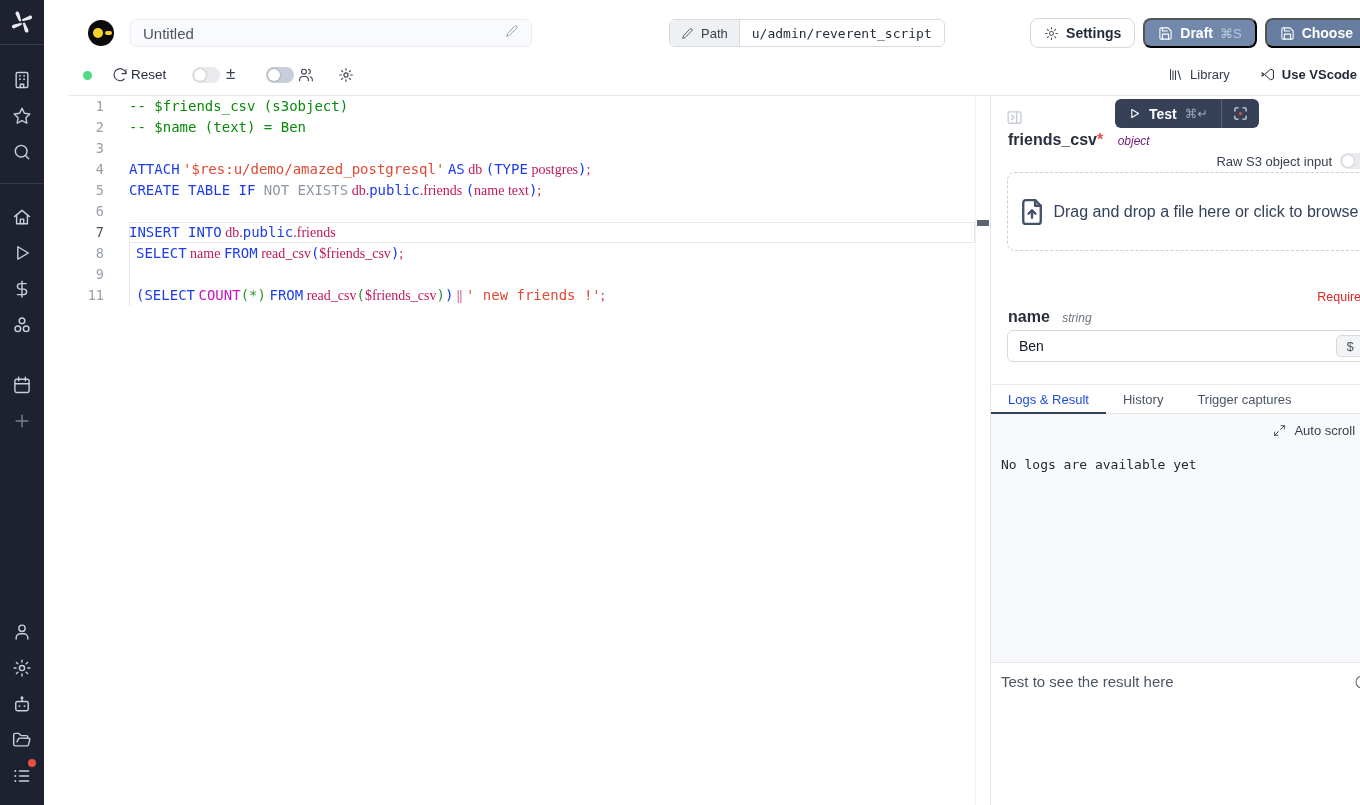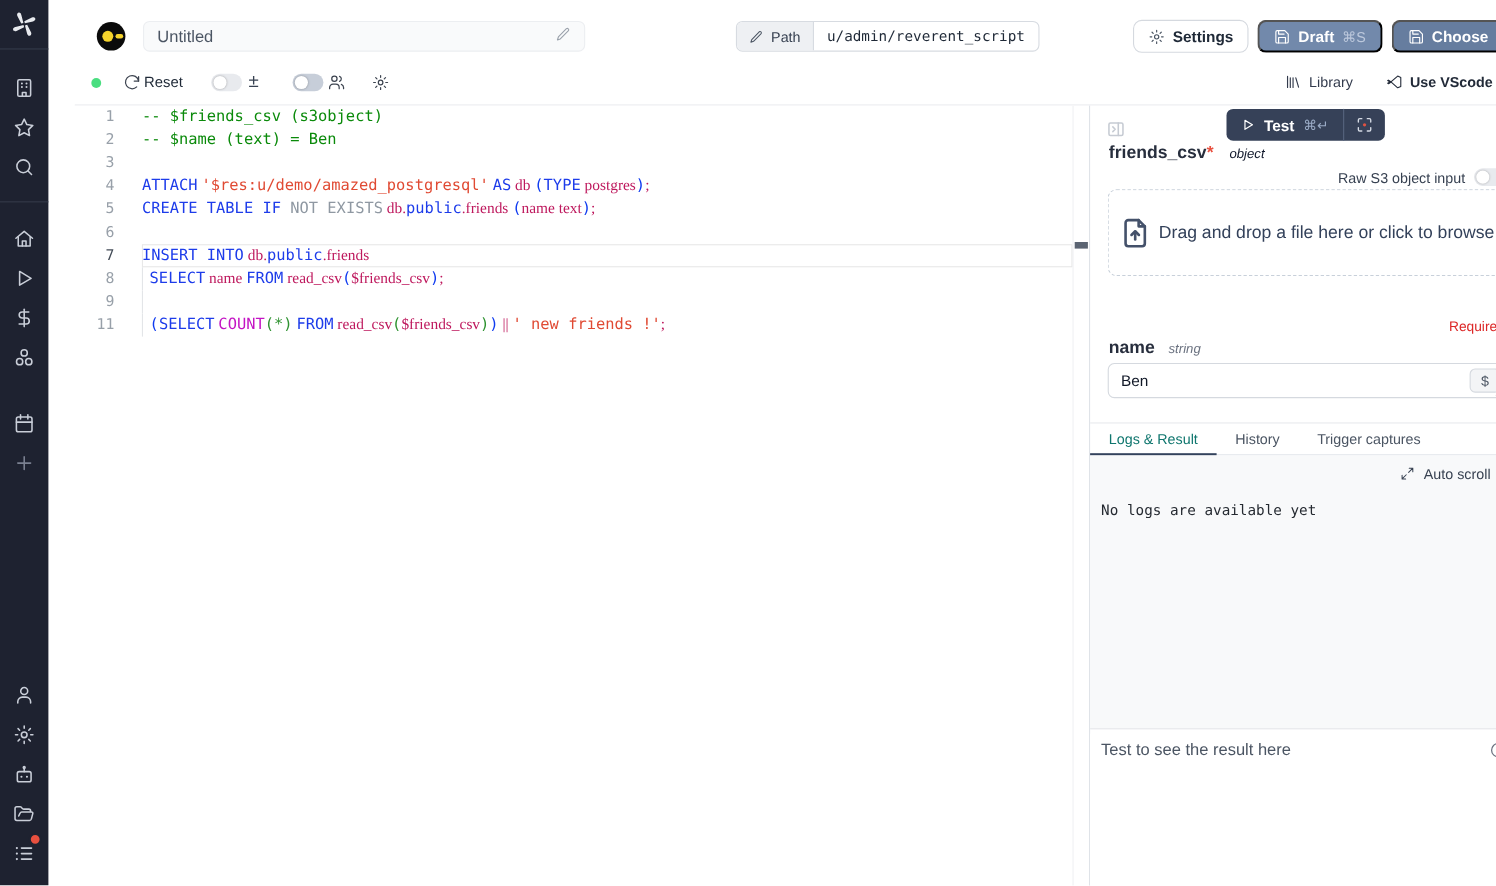--- a/index.html
+++ b/index.html
@@ -84,21 +84,21 @@
                 background:#364158; border-radius:6px; color:#fff; cursor:pointer; }
   .test-main { display:flex; align-items:center; gap:8px; padding:0 13px; }
   .test-main .lbl { font-size:14px; font-weight:700; }
   .test-main .kbd { font-size:12.5px; color:#9aabc6; }
   .test-sep { width:1px; background:#57647f; }
   .test-scan { width:37px; display:flex; align-items:center; justify-content:center; }
 
   .arg-label { position:absolute; left:17px; top:35px; }
   .arg-label .nm { font-size:16px; font-weight:700; color:#272e3d; }
   .arg-label .req { color:#e8503f; font-weight:700; }
-  .arg-label .ty { font-size:12px; font-style:italic; color:#0f172a; margin-left:10px;text-align:right; }
+  .arg-label .ty { font-size:12px; font-style:italic; color:#701a75; margin-left:10px;text-align:right; }
   .raws3 { position:absolute; right:16px; top:57px; display:flex; align-items:center; gap:8px; }
   .raws3 .lbl { font-size:13px; color:#374151; }
   .mini-toggle { position:relative; width:28px; height:16px; border-radius:9px; background:#e8eaee; }
   .mini-toggle .knob { position:absolute; left:2px; top:2px; width:12px; height:12px; border-radius:50%;
                        background:#fff; box-shadow:0 0 2px rgba(0,0,0,.3); }
   .dropzone { position:absolute; left:16px; right:15px; top:76px; height:79px; border:1.5px dashed #c8d0da;
               border-radius:8px; display:flex; flex-direction:row; align-items:center; justify-content:center;
               gap:6px; cursor:pointer; }
   .dropzone .txt { font-size:16px; font-weight:500; color:#33415a; }
   .catalog-btn { position:absolute; left:16px; right:15px; top:164px; height:29px; border:1px solid #d5d9df;
@@ -113,21 +113,21 @@
                 font-size:14px; color:#111827; font-family:"Liberation Sans", sans-serif; background:#fff; }
   .dollar-chip { position:absolute; right:5px; top:5px; width:28px; height:22px; background:#f3f4f6;
                  border:1px solid #d5d9df; border-radius:5px; font-size:13px; color:#4b5563;
                  display:flex; align-items:center; justify-content:center; cursor:pointer; }
   .resize-handle { position:absolute; right:1px; bottom:1px; width:9px; height:9px; }
 
   .tabs { position:absolute; left:0; right:0; top:288px; height:30px; border-top:1px solid #e8eaed;
           border-bottom:1px solid #dfe3e8; display:flex; align-items:stretch; }
   .tab { display:flex; align-items:center; padding:0 17px; font-size:13px; color:#4b5563;
          position:relative; cursor:pointer; }
-  .tab.active { color:#0f766e; font-weight:500; }
+  .tab.active { color:#1d4ed8; font-weight:500; }
   .tab.active::after { content:""; position:absolute; left:0; right:0; bottom:-1px; height:2px; background:#33425c; }
 
   .logs { position:absolute; left:0; right:0; top:318px; height:249px; background:#f8f9fa;
           border-bottom:1px solid #e6e8eb; }
   .autoscroll { position:absolute; right:10px; top:9px; display:flex; align-items:center; gap:8px;
                 font-size:13px; color:#374151; }
   .autoscroll svg { width:13px; height:13px; }
   .autoscroll .check { font-size:13px; font-weight:700; color:#111827; }
   .nologs { position:absolute; left:10px; top:43px; font-family:"DejaVu Sans Mono", monospace;
             font-size:13px; color:#252a31; }

